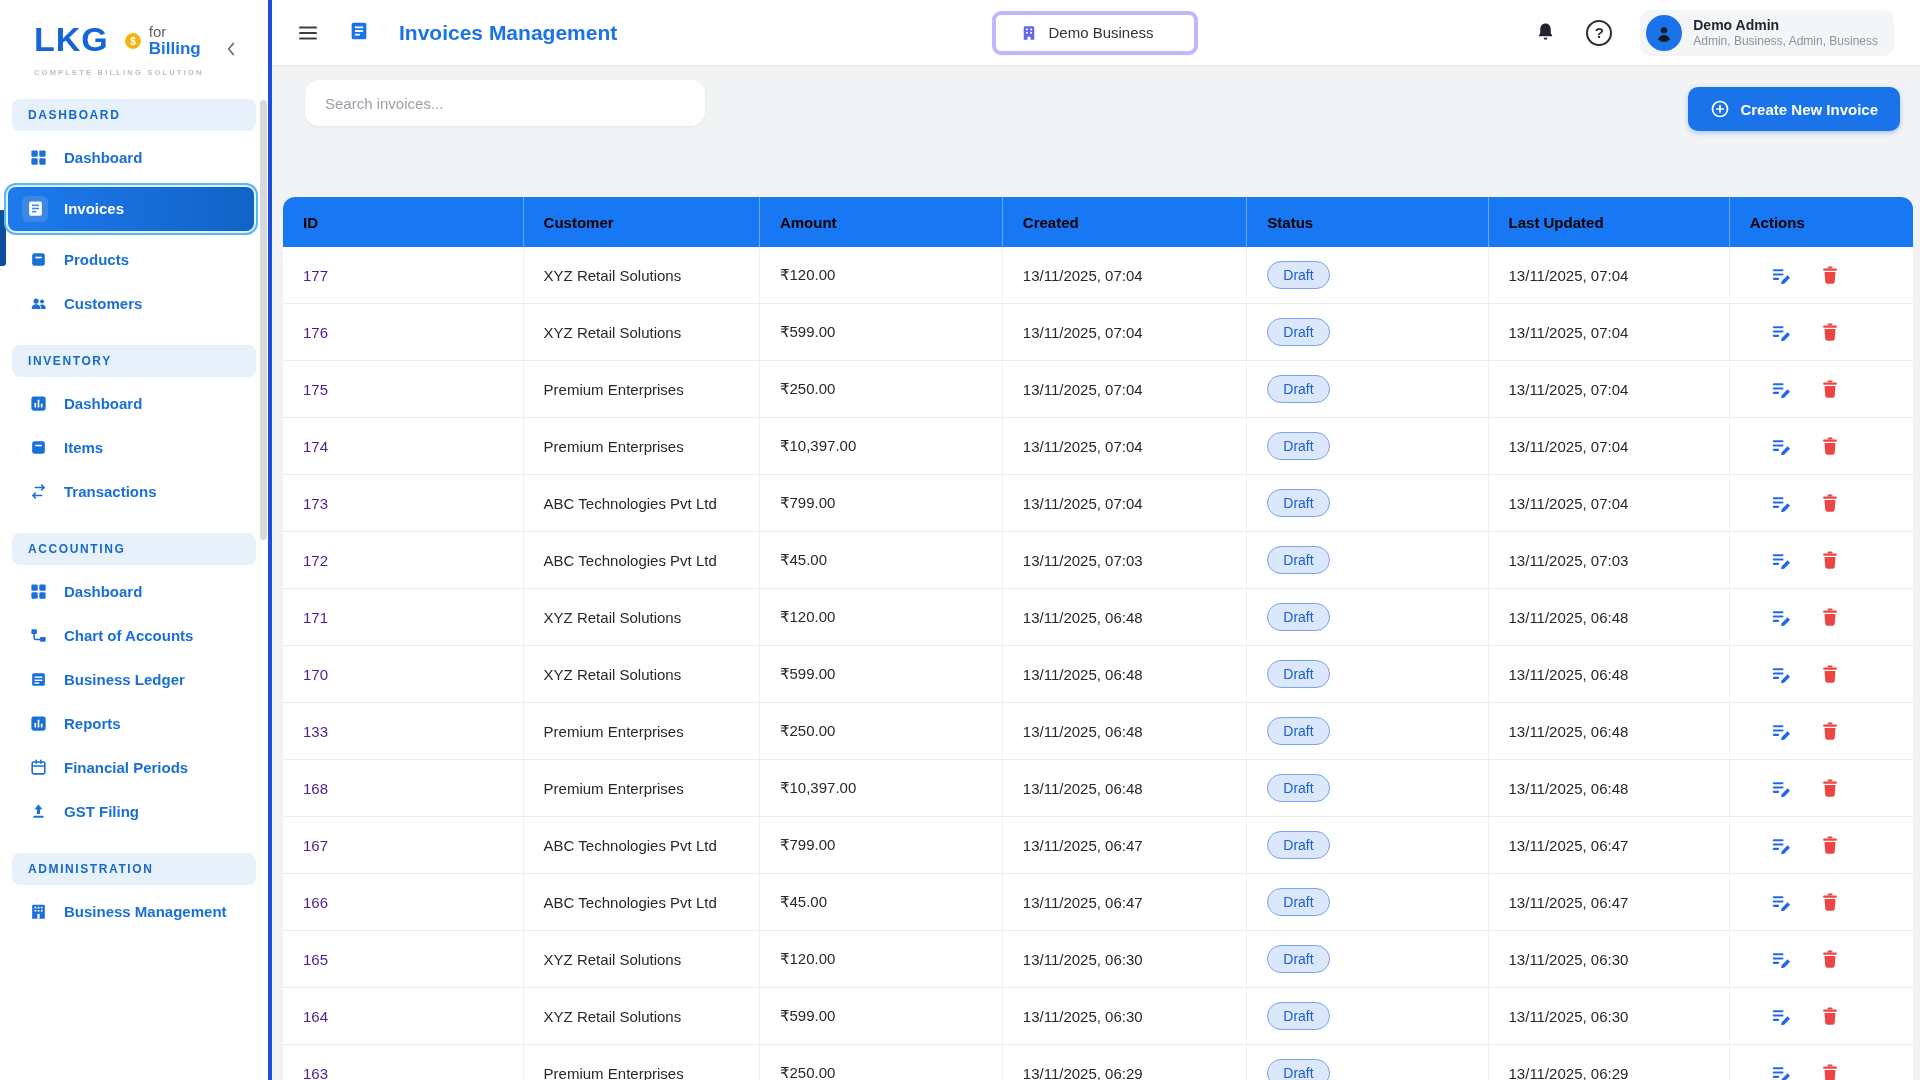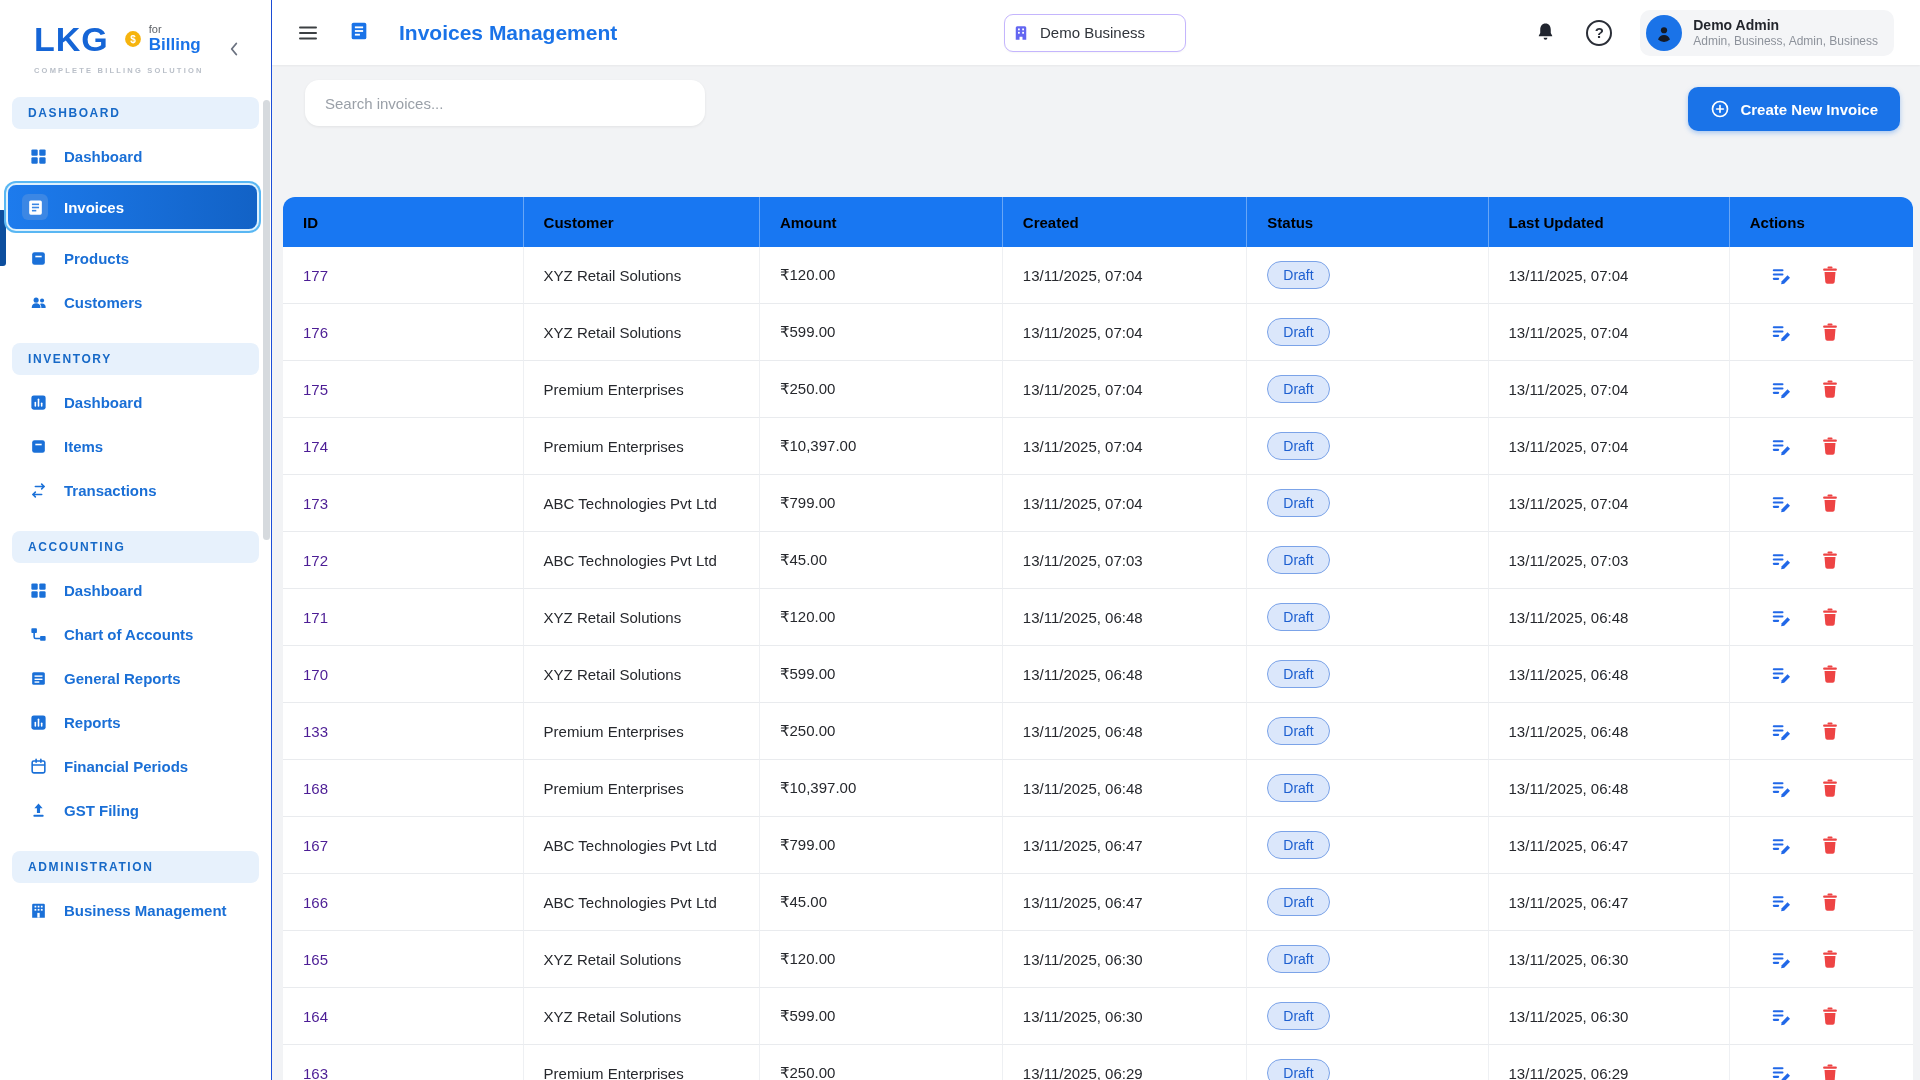--- a/index.html
+++ b/index.html
@@ -2,28 +2,28 @@
 <html><head>
 <meta charset="utf-8">
 <style>
   * { box-sizing: border-box; margin: 0; padding: 0; }
   html,body { width:1920px; height:1080px; overflow:hidden;
     font-family:"Liberation Sans","DejaVu Sans",sans-serif; background:#f2f3f5;}
   .app { display:flex; width:1920px; height:1080px; overflow:hidden; }
 
   
   .sidebar { width:272px; min-width:272px; background:#ffffff; position:relative;
-    height:1080px; overflow:hidden; border-right:1px solid #1d4ed8;}
+    height:1080px; overflow:hidden; border-right:4px solid #1d4ed8;}
   .logo-wrap { padding:22px 18px 6px 34px; position:relative;}
   .logo-row { display:flex; align-items:flex-start; gap:14px;}
   .logo-main { font-size:34px; font-weight:bold; color:#1565d6; letter-spacing:1px; line-height:1;}
   .logo-sub { display:flex; align-items:center; gap:6px; margin-top:2px;}
   .coin { width:20px; height:20px; }
   .logo-forcol { display:flex; flex-direction:column; line-height:1.05;}
-  .logo-for { font-size:11px; color:#5f6368;}
+  .logo-for { font-size:15px; color:#5f6368;}
   .logo-prod { font-size:17px; font-weight:bold; color:#1a73e8;}
   .tagline { font-size:7.5px; letter-spacing:2.2px; color:#b9bfc8; margin-top:10px; font-weight:bold;}
   .collapse-btn { position:absolute; right:26px; top:38px; width:22px; height:22px; color:#6b7280; cursor:pointer;}
   .collapse-btn svg{ width:22px; height:22px;}
 
   .side-nav { margin-top:16px; }
   .side-section { margin-top:24px; }
   .side-section:first-child { margin-top:0; }
   .section-pill { margin:0 12px 10px 12px; background:#e7f1fc; border-radius:8px;
     padding:9px 16px; font-size:12px; font-weight:bold; letter-spacing:1.6px; color:#1769c7;}
@@ -47,22 +47,22 @@
   
   .main { flex:1; display:flex; flex-direction:column; background:#f2f3f5; min-width:0;}
   .topbar { height:65px; background:#ffffff; display:flex; align-items:center; padding:0 26px 0 24px;
     box-shadow:0 1px 2px rgba(0,0,0,.05); position:relative; z-index:2;}
   .topbar-left { display:flex; align-items:center; gap:26px; flex:1;}
   .menu-btn { width:26px; height:26px; color:#3c4043; cursor:pointer; display:flex; align-items:center;}
   .menu-btn svg{ width:24px; height:24px;}
   .page-title-wrap { display:flex; align-items:center; gap:29px; --cut:#ffffff; color:#1a73e8;}
   .title-icon svg { width:22px; height:22px; fill:#1a73e8;}
   .page-title { font-size:21px; font-weight:bold; color:#1a73e8;}
-  .biz-select { display:flex; align-items:center; gap:10px; background:#ffffff; border:1px solid #c4b5fd;
-    border-radius:9px; padding:9px 40px 9px 7px; box-shadow:0 1px 2px rgba(0,0,0,.04); cursor:pointer;}
+  .biz-select { display:flex; align-items:center; gap:10px; background:#ffffff; border:4px solid #c4b5fd;
+    border-radius:9px; padding:9px 40px 9px 24px; box-shadow:0 1px 2px rgba(0,0,0,.04); cursor:pointer;}
   .biz-select svg { width:18px; height:18px; fill:#6366f1; --cut:#ffffff;}
   .biz-label { font-size:15px; color:#30343b;}
   .topbar-right { display:flex; align-items:center; gap:28px; flex:1; justify-content:flex-end;}
   .bell-btn { width:24px; height:24px; cursor:pointer; color:#20242e;}
   .bell-btn svg { width:23px; height:23px; fill:currentColor;}
   .help-btn { width:26px; height:26px; border:2px solid #2a2e37; border-radius:50%; color:#2a2e37;
     font-size:15px; font-weight:bold; display:flex; align-items:center; justify-content:center; cursor:pointer;}
   .user-pill { display:flex; align-items:center; gap:11px; background:#f4f5f7; border-radius:10px;
     padding:5px 16px 5px 6px; cursor:pointer;}
   .avatar { width:36px; height:36px; border-radius:50%; background:#1a73e8; display:flex;
@@ -244,21 +244,21 @@
           <span class="nav-icon">
               <svg viewBox="0 0 24 24">
                 <rect x="4" y="4" width="16" height="16" rx="2"></rect>
                 <g stroke="var(--cut,#fff)" stroke-width="1.8">
                   <line x1="7" y1="9" x2="17" y2="9"></line>
                   <line x1="7" y1="13" x2="17" y2="13"></line>
                   <line x1="7" y1="16.5" x2="13" y2="16.5"></line>
                 </g>
               </svg>
             </span>
-          <span class="side-label">General Reports</span>
+          <span class="side-label">Business Ledger</span>
         </div>
           <div class="side-item">
           <span class="nav-icon">
               <svg viewBox="0 0 24 24">
                 <rect x="3" y="3" width="18" height="18" rx="3"></rect>
                 <g stroke="var(--cut,#fff)" stroke-width="2" stroke-linecap="round">
                   <line x1="8" y1="16.5" x2="8" y2="12"></line>
                   <line x1="12" y1="16.5" x2="12" y2="8"></line>
                   <line x1="16" y1="16.5" x2="16" y2="13"></line>
                 </g>

